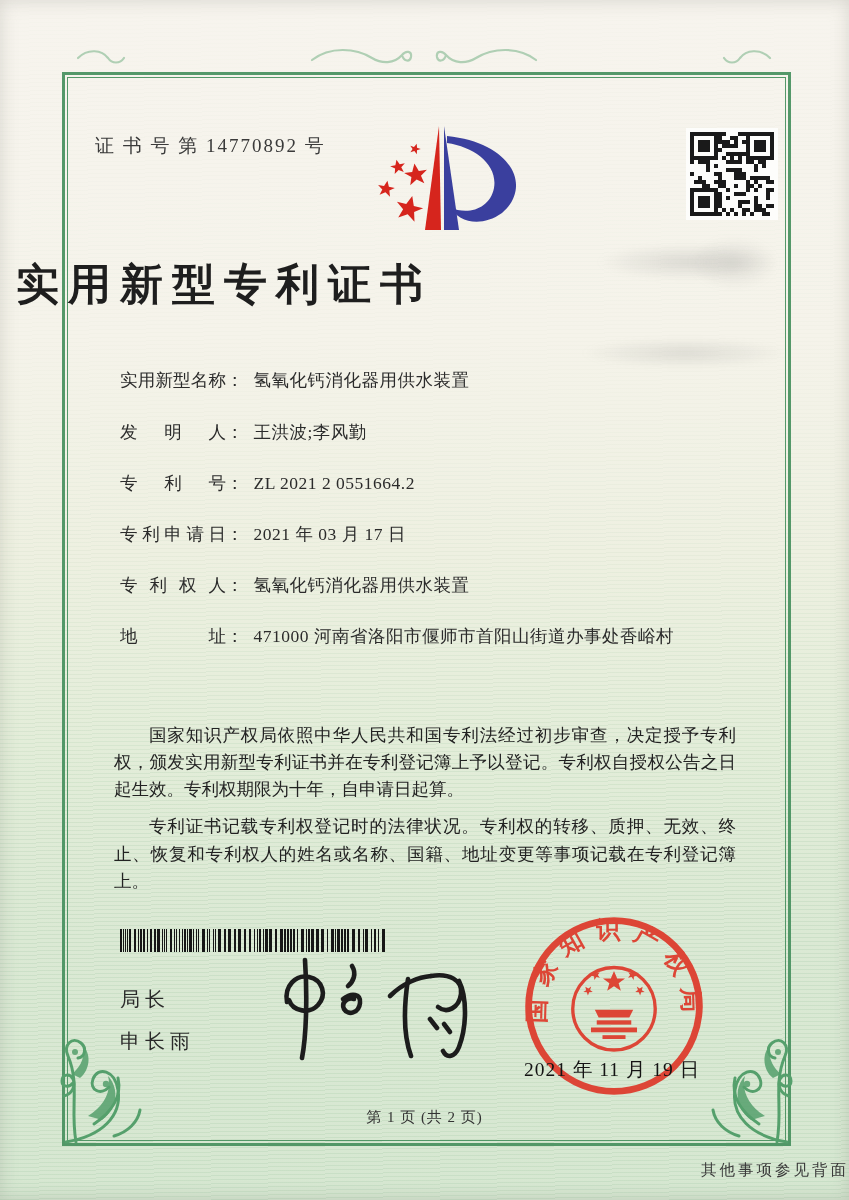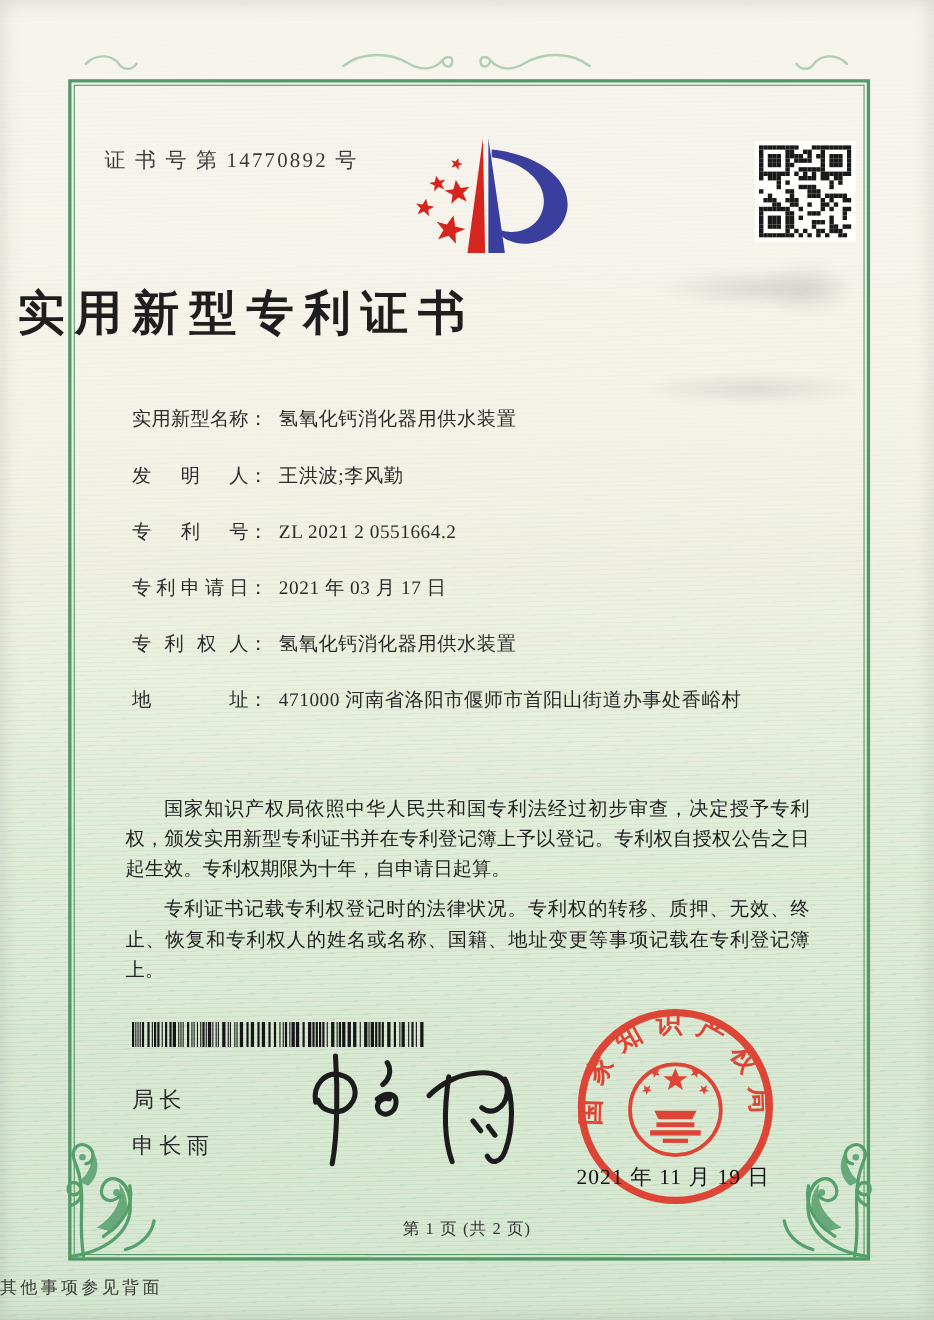--- a/index.html
+++ b/index.html
@@ -35,21 +35,21 @@
   .paras p{margin:10px;text-indent:2em;}
 
   .barcode{position:absolute;left:120px;top:929px;width:268px;height:23px;}
   .director-title{position:absolute;left:120px;top:986px;font-size:20px;letter-spacing:5px;color:#2a2a2a;text-align:right;}
   .director-name{position:absolute;left:120px;top:1028px;font-size:20px;letter-spacing:5px;color:#2a2a2a;}
   .signature{position:absolute;left:250px;top:945px;z-index:3;}
   .seal{position:absolute;left:518px;top:910px;z-index:2;opacity:.93;}
   .seal-date{position:absolute;left:524px;top:1056px;z-index:4;font-size:19.5px;letter-spacing:1px;color:#141414;}
 
   .page-info{position:absolute;left:0;top:1108px;width:100%;text-align:center;font-size:15px;letter-spacing:1px;color:#333;}
-  .back-note{position:absolute;left:0;top:1160px;width:100%;text-align:left;font-size:15.5px;letter-spacing:3px;color:#3a3a3a;}
+  .back-note{position:absolute;left:0;top:1160px;width:100%;text-align:right;font-size:15.5px;letter-spacing:3px;color:#3a3a3a;}
 
   .corner-bl{position:absolute;left:54px;top:996px;z-index:1;}
   .corner-br{position:absolute;left:649px;top:996px;z-index:1;transform:scaleX(-1);}
   .top-orn{position:absolute;left:0;top:28px;width:849px;height:44px;opacity:.55;}
 </style>
 </head>
 <body>
 
 <div class="page">
   <div class="texture"></div>

